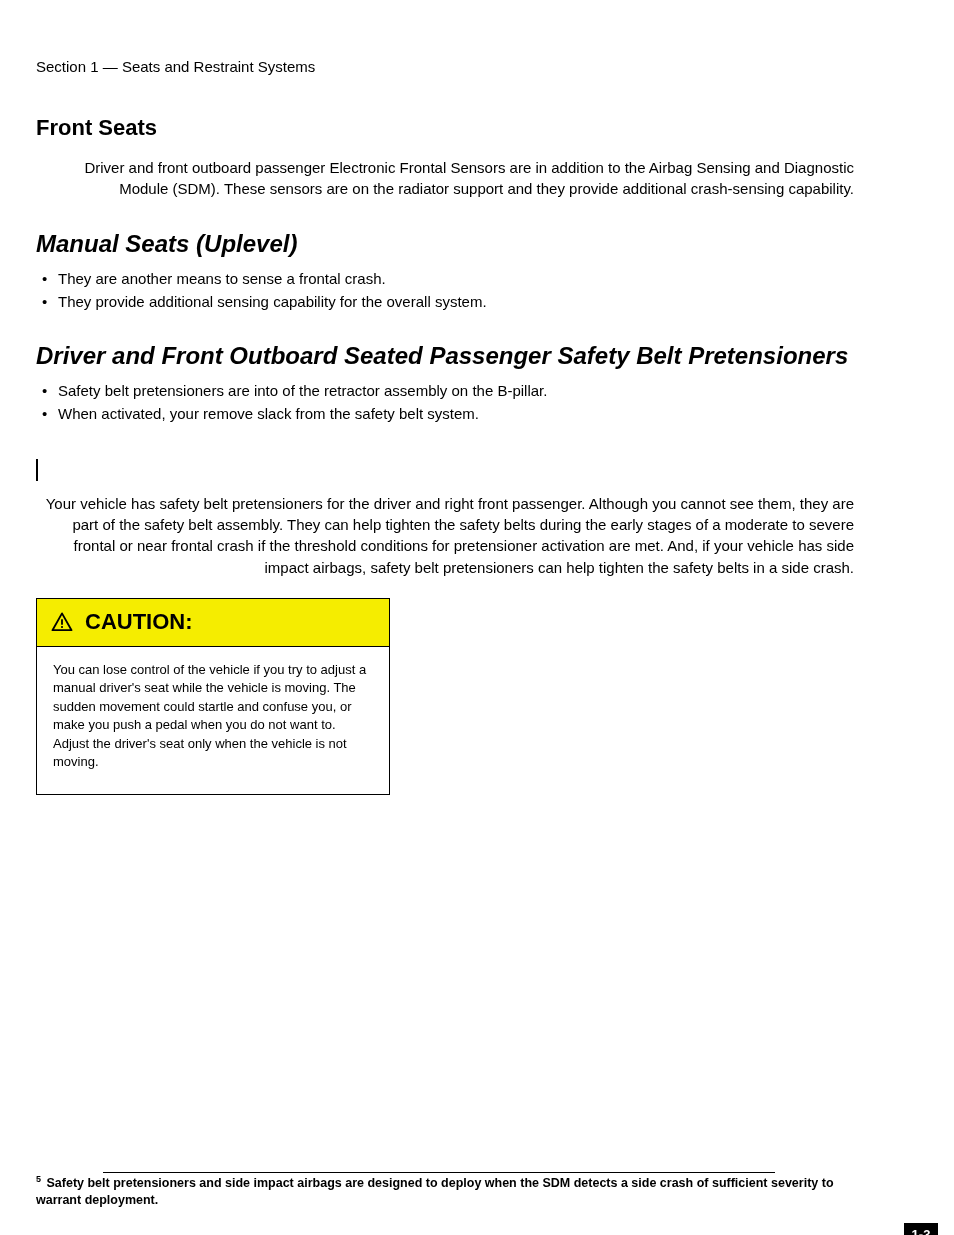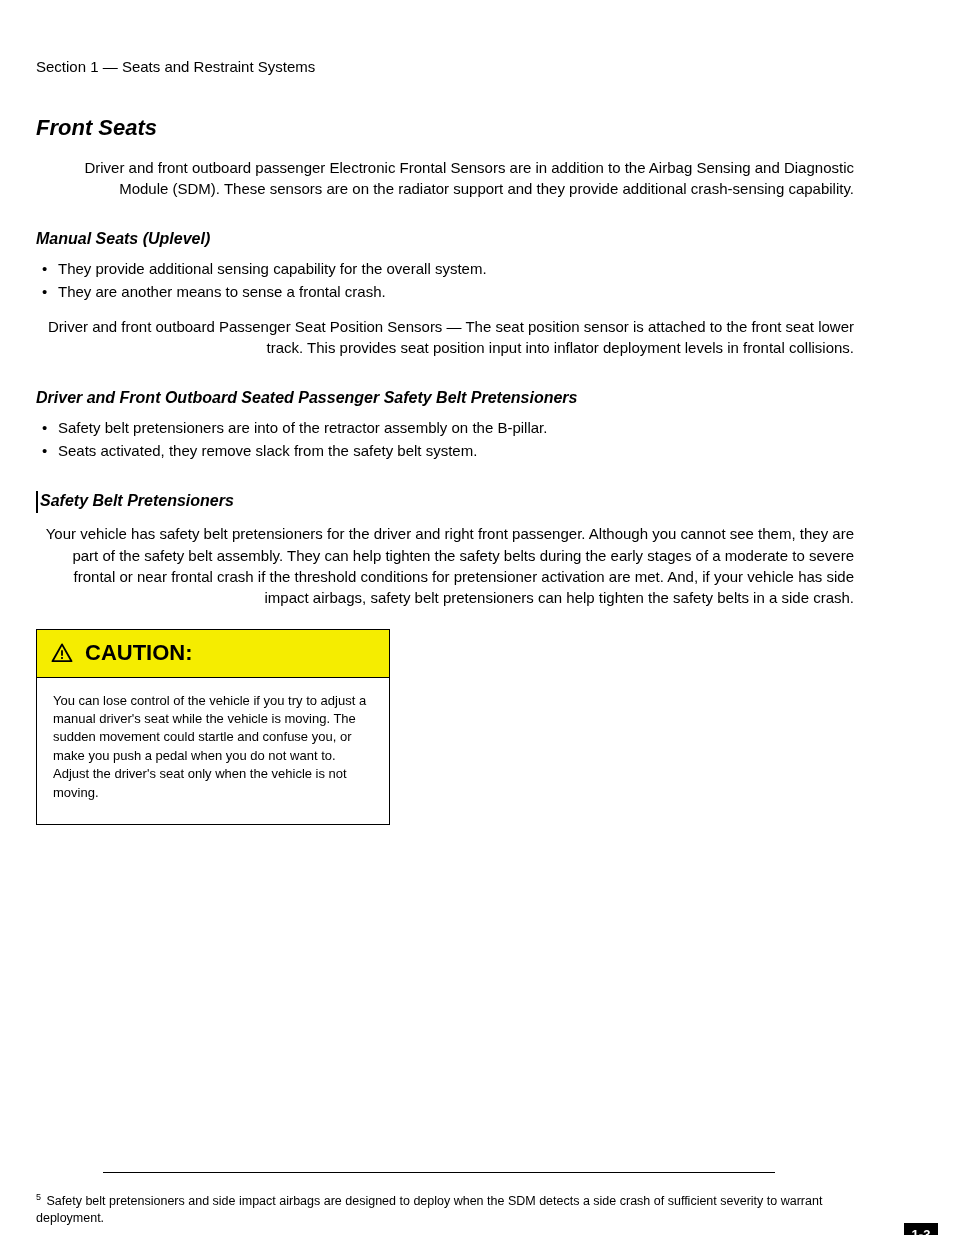--- a/index.html
+++ b/index.html
@@ -14,30 +14,29 @@
   .page {
     position: relative;
     width: 954px;
     height: 1235px;
     padding: 58px 100px 0 36px;
   }
   .h1 {
     font-size: 22px;
     font-weight: bold;
     margin: 40px 0 16px 0;
-    font-style: italic;
   }
   .para {
     font-size: 15px;
     line-height: 1.42;
     margin: 0 0 14px 0;
     text-align: right;
   }
   .h2 {
-    font-size: 16px;
+    font-size: 24px;
     font-weight: bold;
     font-style: italic;
     margin: 30px 0 10px 0;
   }
   .bullets {
     list-style: none;
     padding: 0;
     margin: 0 0 14px 0;
   }
   .bullets li {
@@ -94,24 +93,25 @@
     position: absolute;
     left: 103px;
     width: 672px;
     bottom: 54px;
     border: 0;
     border-top: 1px solid #000;
   }
   .footnote {
     position: absolute;
     left: 36px;
-    bottom: 8px;
+    bottom: 26px;
     font-size: 12.5px;
     line-height: 1.35;
     width: 820px;
+    font-weight: bold;
   }
   .footnote .sup {
     font-size: 9px;
     vertical-align: super;
     margin-right: 2px;
   }
   .pagenum {
     position: absolute;
     right: 16px;
     bottom: -10px;
@@ -133,36 +133,35 @@
 
   <div style="font-size:15px; margin:0 0 4px 0;">Section 1 — Seats and Restraint Systems</div>
 
   <div class="h1">Front Seats</div>
 
   <p class="para">Driver and front outboard passenger Electronic Frontal Sensors are in addition to the Airbag Sensing and Diagnostic Module (SDM). These sensors are on the radiator support and they provide additional crash-sensing capability.</p>
 
   <div class="h2">Manual Seats (Uplevel)</div>
 
   <ul class="bullets">
+    <li>They are another means to sense a frontal crash.</li>
     <li>They provide additional sensing capability for the overall system.</li>
-    <li>They are another means to sense a frontal crash.</li>
   </ul>
 
-  <p class="para">Driver and front outboard Passenger Seat Position Sensors — The seat position sensor is attached to the front seat lower track. This provides seat position input into inflator deployment levels in frontal collisions.</p>
 
   <div class="h2">Driver and Front Outboard Seated Passenger Safety Belt Pretensioners</div>
 
   <ul class="bullets">
     <li>Safety belt pretensioners are into of the retractor assembly on the B-pillar.</li>
-    <li>Seats activated, they remove slack from the safety belt system.</li>
+    <li>When activated, your remove slack from the safety belt system.</li>
   </ul>
 
 
   <div class="h2">
-    <span class="ibar"></span><span>Safety Belt Pretensioners</span>
+    <span class="ibar"></span>
   </div>
 
   <p class="para">Your vehicle has safety belt pretensioners for the driver and right front passenger. Although you cannot see them, they are part of the safety belt assembly. They can help tighten the safety belts during the early stages of a moderate to severe frontal or near frontal crash if the threshold conditions for pretensioner activation are met. And, if your vehicle has side impact airbags, safety belt pretensioners can help tighten the safety belts in a side crash.</p>
 
   <div class="caution-box">
     <div class="caution-header">
       <svg viewBox="0 0 24 22">
         <path d="M12 1.5 L22.5 20 L1.5 20 Z" fill="none" stroke="#000" stroke-width="2" stroke-linejoin="round"></path>
         <rect x="11" y="8" width="2" height="6" fill="#000"></rect>
         <rect x="11" y="15.5" width="2" height="2" fill="#000"></rect>

